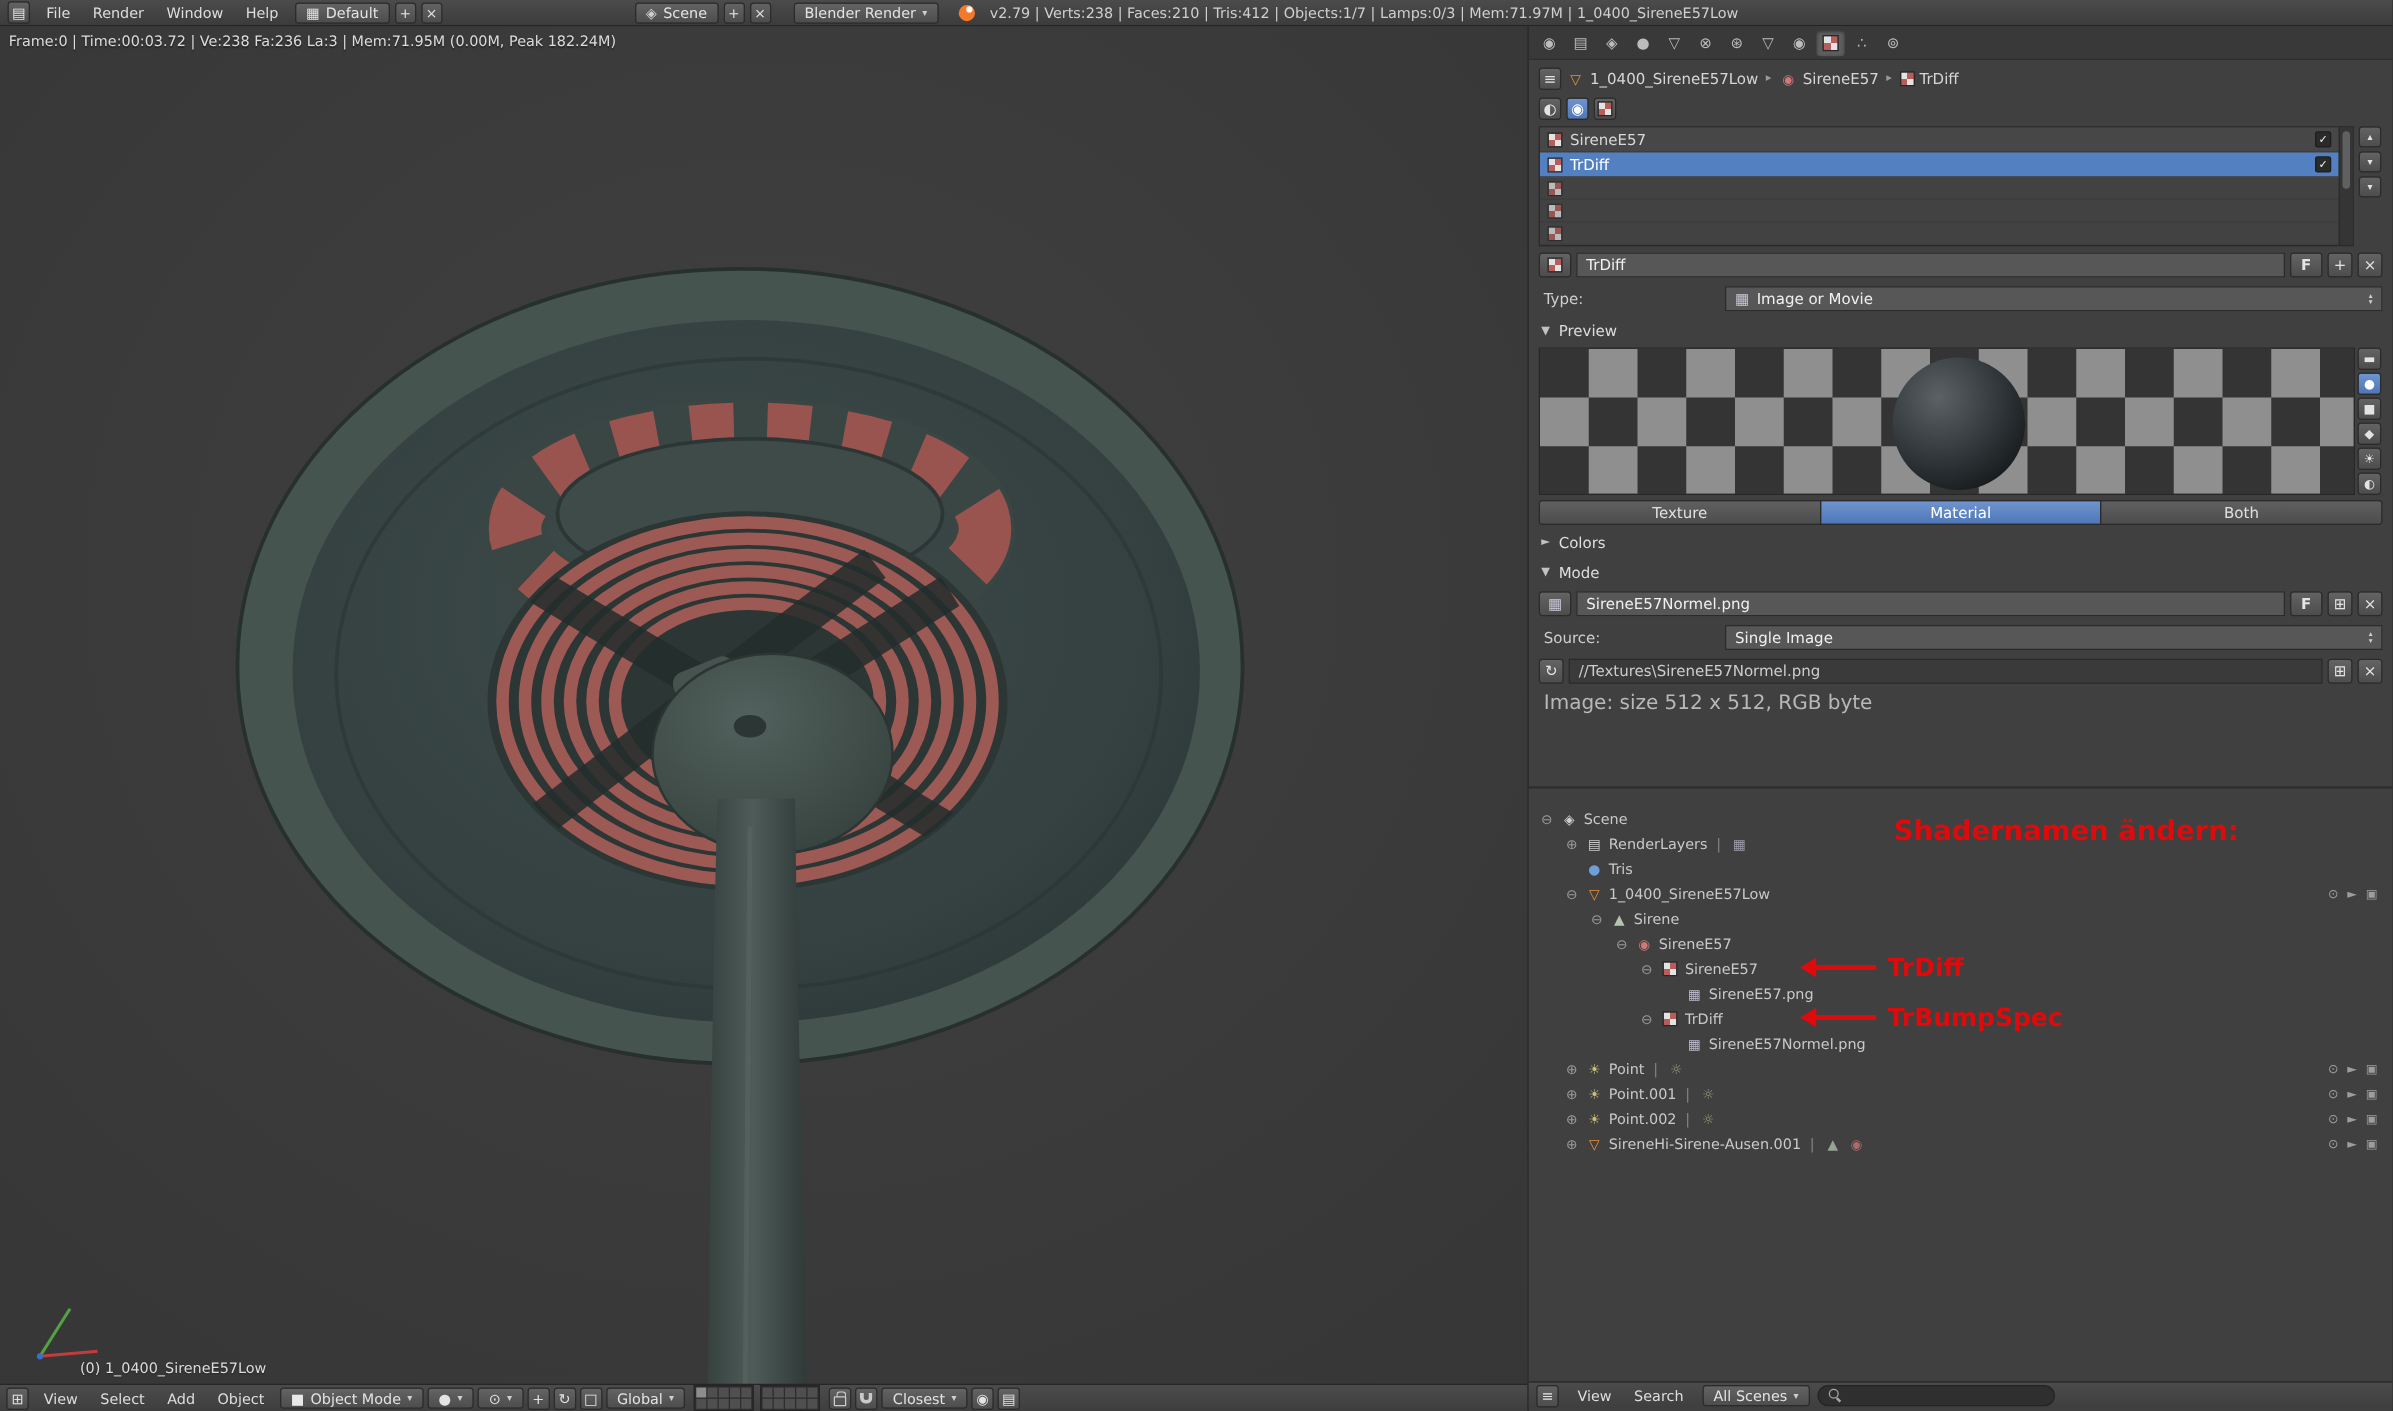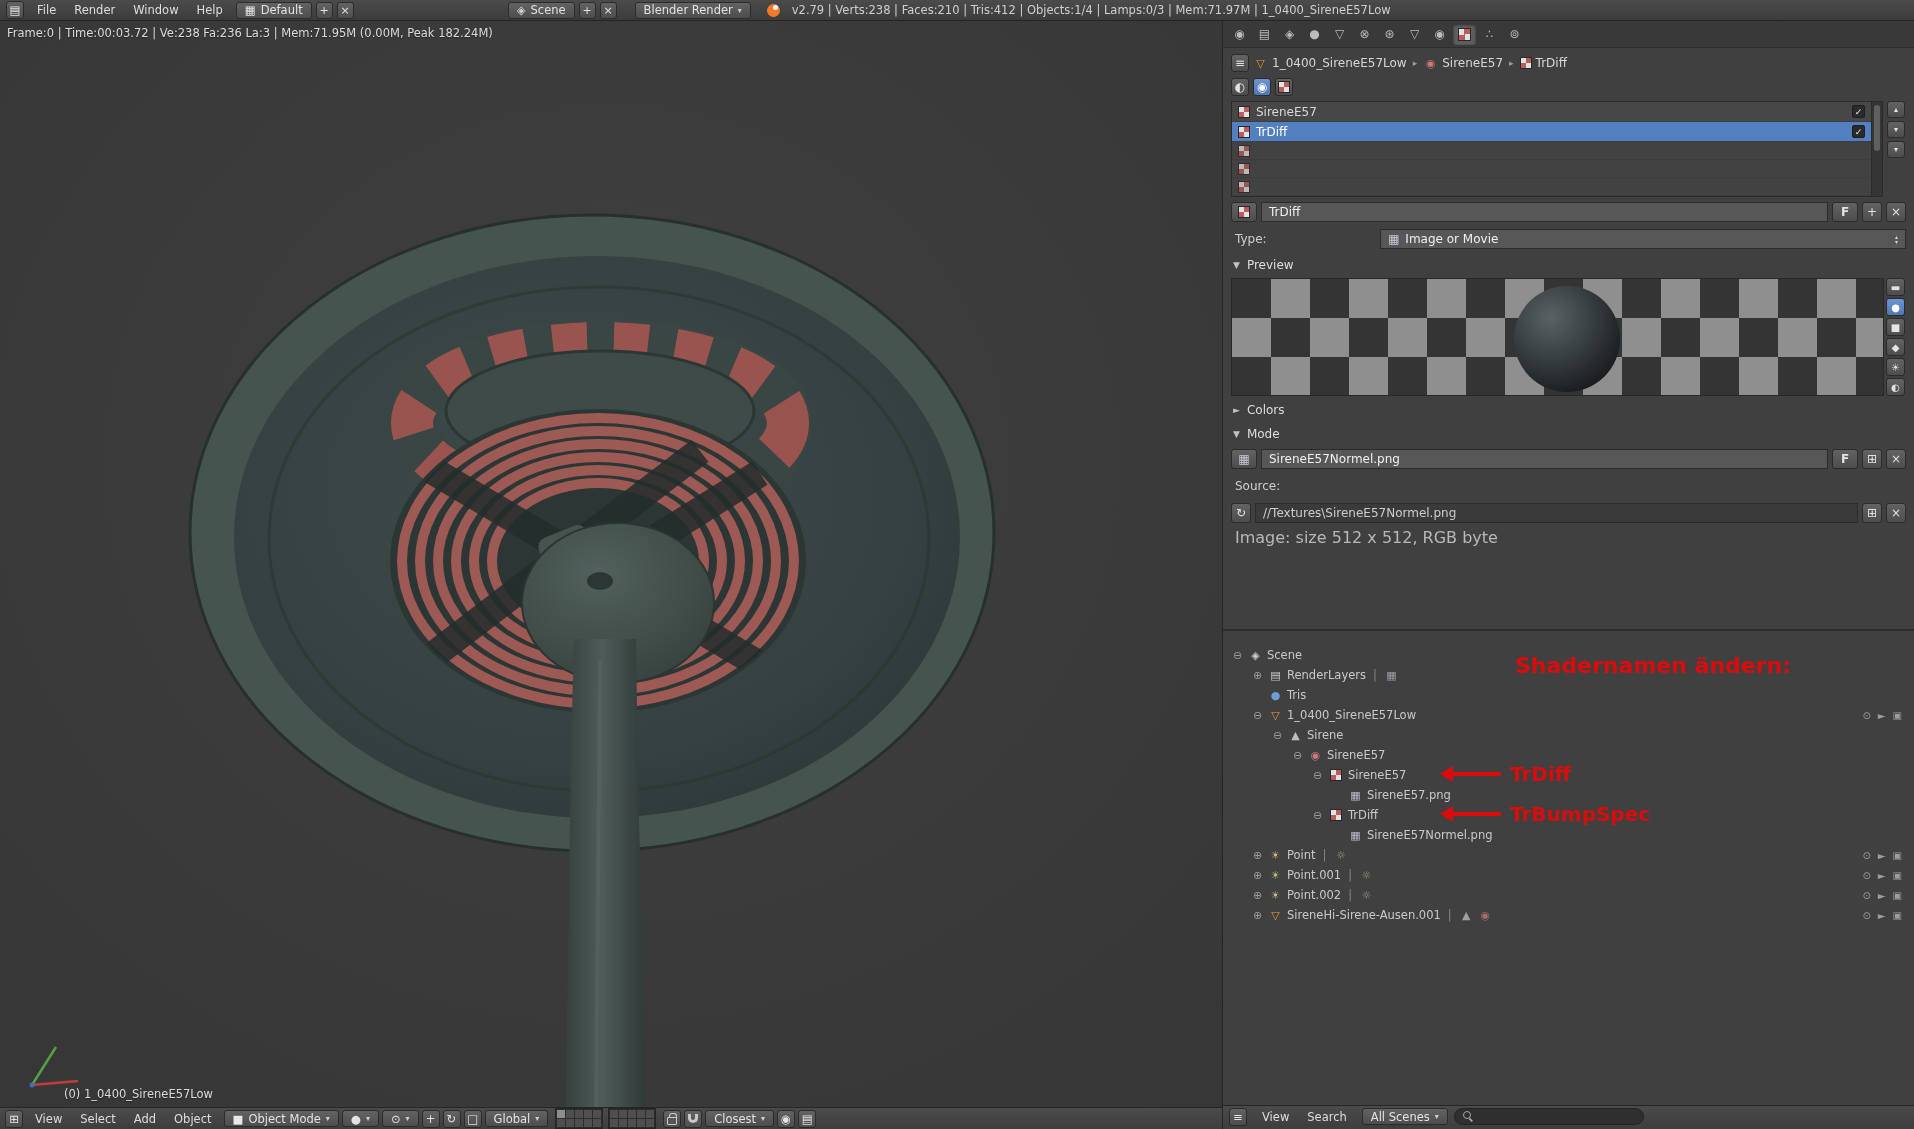--- a/index.html
+++ b/index.html
@@ -155,21 +155,21 @@
       <span style="color:#cfcfcf">◈</span>
       <span>Scene</span>
     </span>
     <span class="btn sq17">+</span>
     <span class="btn sq17">×</span>
     <span class="btn" style="margin-left:14px">
       <span>Blender Render</span>
       <span class="caret">▾</span>
     </span>
     <span class="blogo" style="margin-left:12px"></span>
-    <span class="stats">v2.79 | Verts:238 | Faces:210 | Tris:412 | Objects:1/4 | Lamps:0/3 | Mem:71.97M | 1_0400_SireneE57Low</span>
+    <span class="stats">v2.79 | Verts:238 | Faces:210 | Tris:412 | Objects:1/7 | Lamps:0/3 | Mem:71.97M | 1_0400_SireneE57Low</span>
   </header>
 
   <main id="viewport">
     <svg id="vp-canvas" width="1222" height="1108" viewBox="0 0 1222 1108">
       <defs>
         <radialGradient id="bgGrad" cx="50%" cy="40%" r="80%">
           <stop offset="0" stop-color="#404040"></stop>
             <stop offset="1" stop-color="#363636"></stop>
         </radialGradient>
         <radialGradient id="dishGrad" cx="45%" cy="42%" r="68%">
@@ -433,20 +433,25 @@
         <div id="preview-side">
             <span class="btn mini">▬</span>
             <span class="btn mini active">●</span>
             <span class="btn mini">■</span>
             <span class="btn mini">◆</span>
             <span class="btn mini">☀</span>
             <span class="btn mini">◐</span>
           </div>
       </div>
 
+      <div id="preview-tabs">
+          <span class="seg">Texture</span>
+          <span class="seg active">Material</span>
+          <span class="seg">Both</span>
+        </div>
 
       <div class="sect">
         <span class="tri">►</span>
         <span>Colors</span>
       </div>
 
       <div class="sect">
         <span class="tri">▼</span>
         <span>Mode</span>
       </div>
@@ -458,20 +463,24 @@
         <span class="tfield">
           <span>SireneE57Normel.png</span>
         </span>
         <span class="btn fbtn">F</span>
         <span class="btn sbtn">⊞</span>
         <span class="btn sbtn">×</span>
       </div>
 
       <div class="prow h26">
         <span class="flabel">Source:</span>
+        <span class="tfield">
+          <span>Single Image</span>
+          <span class="updn">▴<br>▾</span>
+        </span>
       </div>
 
       <div class="prow h26">
         <span class="btn sbtn">↻</span>
         <span class="tfield dfield">
           <span>//Textures\SireneE57Normel.png</span>
         </span>
         <span class="btn sbtn">⊞</span>
         <span class="btn sbtn">×</span>
       </div>

